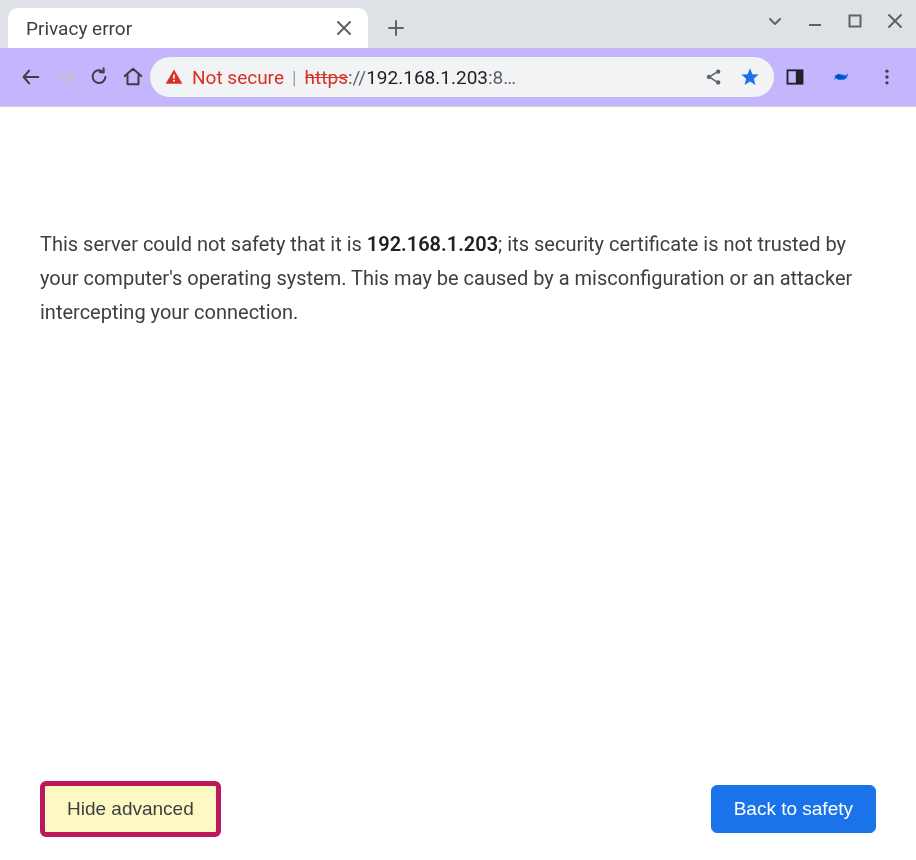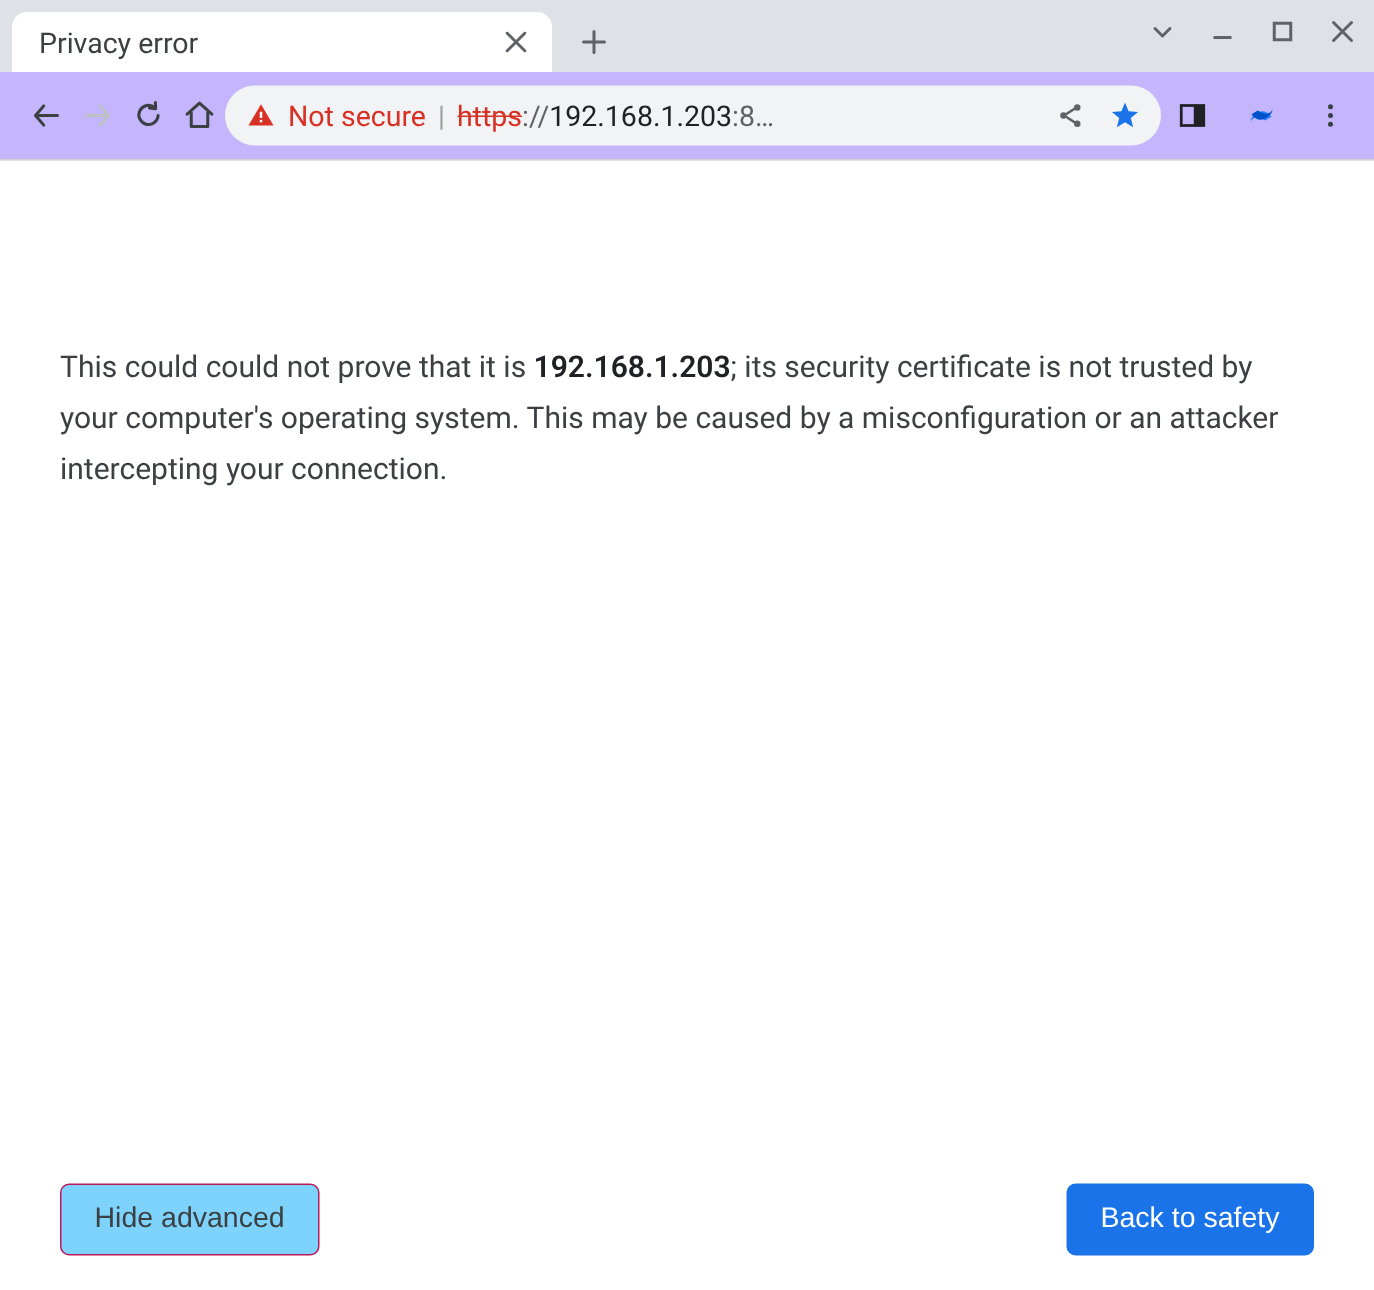--- a/index.html
+++ b/index.html
@@ -112,21 +112,21 @@
       bottom: 24px; left: 40px; right: 40px;
       display:flex; justify-content: space-between; align-items:center;
     }
     .btn {
       font-size: 19px;
       padding: 12px 22px;
       border-radius: 6px;
       cursor: pointer;
     }
     .btn-secondary {
-      background:#7dd3fc; color:#1a73e8; border:1px solid #be185d;
+      background:#fef9c3; color:#1a73e8; border:5px solid #be185d;
       color:#3c4043;
     }
     .btn-secondary { color:#3c4043; }
     .btn-primary {
       background:#1a73e8; color:#fff; border:1px solid #1a73e8;
     }
   </style>
 </head>
 <body>
 
@@ -239,21 +239,21 @@
             <circle cx="12" cy="12" r="2" fill="#3c4043"></circle>
             <circle cx="12" cy="19" r="2" fill="#3c4043"></circle>
           </svg>
       </span>
     </div>
   </div>
 </div>
 
 <div class="page">
   <p class="explain">
-    <span>This could could not prove that it is </span><strong class="ip-bold">192.168.1.203</strong><span>; its security certificate is not trusted by your computer's operating system. This may be caused by a misconfiguration or an attacker intercepting your connection.</span>
+    <span>This server could not safety that it is </span><strong class="ip-bold">192.168.1.203</strong><span>; its security certificate is not trusted by your computer's operating system. This may be caused by a misconfiguration or an attacker intercepting your connection.</span>
   </p>
 
 
   <div class="button-row">
     <button class="btn btn-secondary">Hide advanced</button>
     <button class="btn btn-primary">Back to safety</button>
   </div>
 </div>
 
 </body></html>

